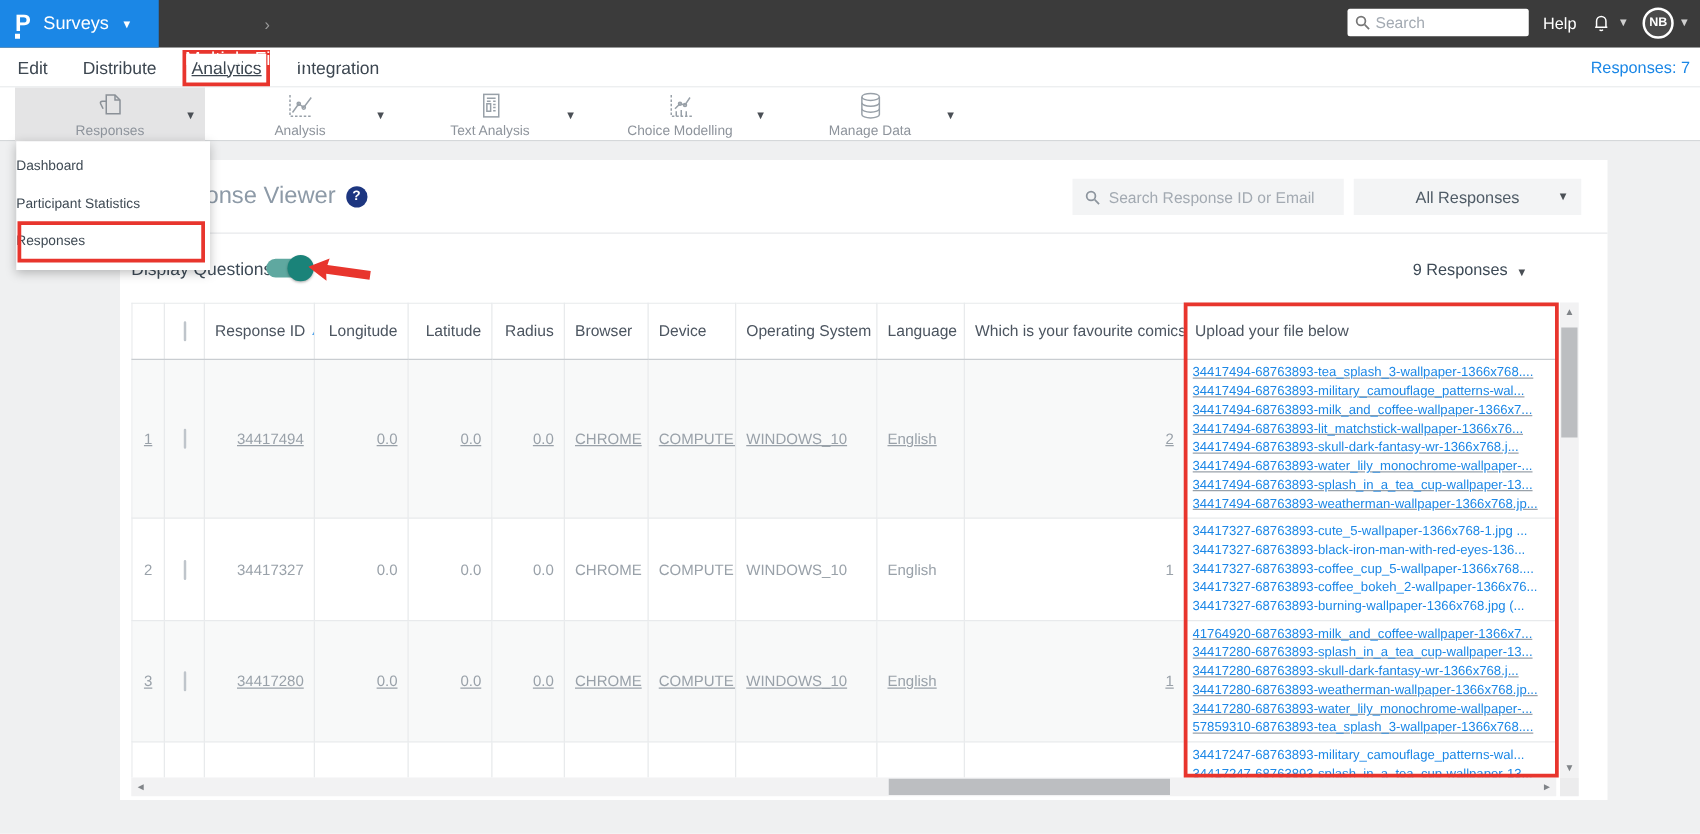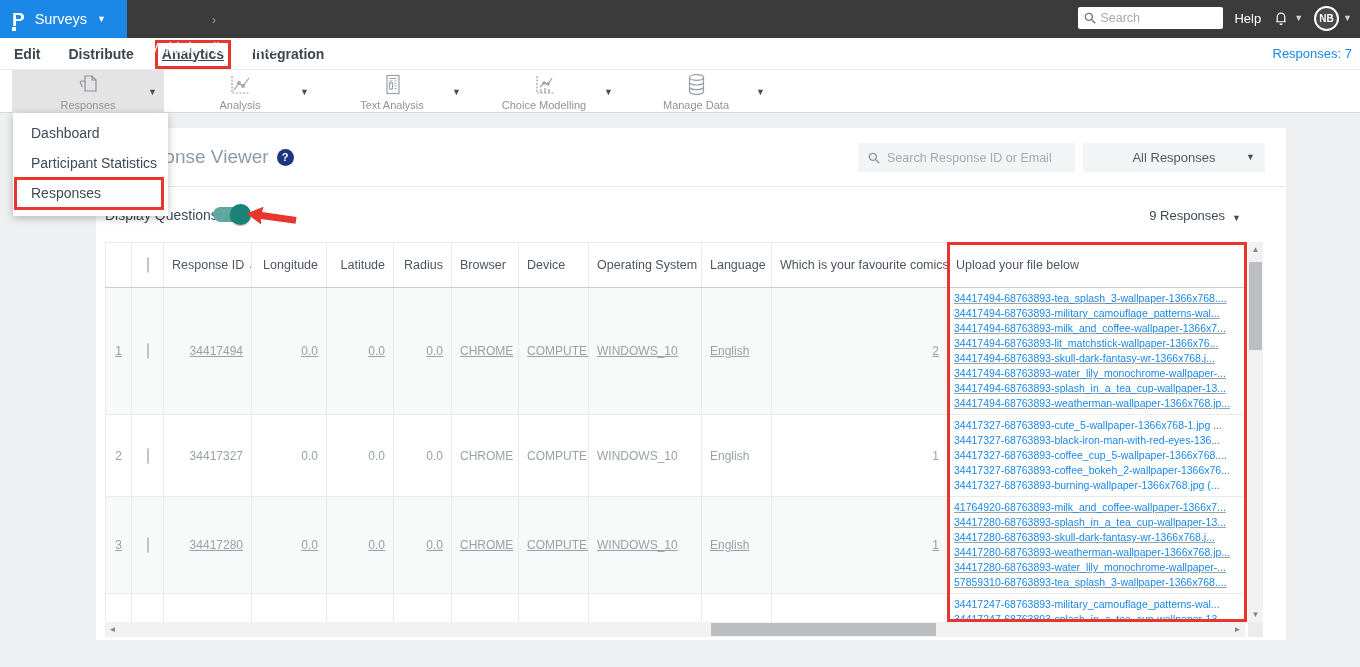--- a/index.html
+++ b/index.html
@@ -23,56 +23,56 @@
   .top-search-wrap { position:relative; }
   .top-search-wrap svg { position:absolute; left:5px; top:4px; }
   .help-label { color:#fff; font-size:13px; cursor:pointer; }
   .bell-wrap { display:flex; align-items:center; gap:4px; cursor:pointer; }
   .bell-wrap .caret, .avatar-wrap .caret { color:#cfcfcf; }
   .avatar-wrap { display:flex; align-items:center; gap:4px; cursor:pointer; }
   .avatar { width:25px; height:25px; border-radius:50%; border:2px solid #fff; background:#4a4a4a; color:#fff; font-size:10px; font-weight:bold; display:flex; align-items:center; justify-content:center; }
 
   
   .nav-row { position:absolute; left:0; top:38px; width:1360px; height:32px; background:#fff; border-bottom:1px solid #e8eaec; display:flex; align-items:center; z-index:9; }
-  .nav-items { display:flex; gap:28px; margin-left:14px; font-size:14px; color:#3c4650;font-weight:bold; }
+  .nav-items { display:flex; gap:28px; margin-left:14px; font-size:14px; color:#3c4650; }
   .nav-item { cursor:pointer; position:relative; padding:2px 0; }
   .nav-item.active { text-decoration:underline; }
   .nav-item .red-box { position:absolute; left:-7px; right:-7px; top:-4px; bottom:-5px; border:3px solid #e8352d; pointer-events:none; }
   .nav-right { position:absolute; right:8px; font-size:13px; color:#1b87e6; }
 
   
   .toolbar { position:absolute; left:0; top:70px; width:1360px; height:43px; background:#fff; border-bottom:1px solid #d5d8da; display:flex; z-index:9; }
   .tb-item { width:152px; height:43px; position:relative; display:flex; flex-direction:column; align-items:center; justify-content:center; gap:2px; cursor:pointer; }
   .tb-item:first-child { margin-left:12px; }
   .tb-item.selected { background:#e4e4e5; }
   .tb-label { font-size:11px; color:#8e949c; }
   .tb-caret { position:absolute; right:7px; top:17px; color:#4a4f55; font-size:9px; }
   .tb-icon svg { display:block; }
 
   
   .dropdown-menu { position:absolute; left:13px; top:113px; width:155px; background:#fff; box-shadow:0 2px 8px rgba(0,0,0,0.25); padding:5px 0 8px 0; z-index:40; }
-  .menu-item { height:30px; display:flex; align-items:center; padding-left:18px; font-size:14px; color:#3f4a54; cursor:pointer; position:relative; }
+  .menu-item { height:30px; display:flex; align-items:center; font-size:11px; color:#3f4a54; cursor:pointer; position:relative; }
   .menu-item .red-box { position:absolute; left:1px; right:4px; top:-1px; bottom:-2px; border:3px solid #e8352d; pointer-events:none; }
 
   
   .card { position:absolute; left:96px; top:128px; width:1190px; height:512px; background:#fff; }
   .page-title { position:absolute; left:24px; top:18px; font-size:19px; font-weight:300; color:#8d9aa7; display:flex; align-items:center; gap:8px; }
   .help-circle { width:17px; height:17px; border-radius:50%; background:#1d3680; color:#fff; font-size:11px; font-weight:bold; display:flex; align-items:center; justify-content:center; cursor:pointer; }
   .rv-search-wrap { position:absolute; left:762px; top:15px; width:217px; height:29px; background:#f3f4f5; display:flex; align-items:center; }
   .rv-search-wrap svg { margin:0 6px 0 9px; }
   .rv-search { flex:1; background:transparent; border:none; outline:none; font-size:12.5px; color:#555; }
   .rv-search::placeholder, .top-search::placeholder { color:#a3aab2; }
   .filter-select { position:absolute; left:987px; top:15px; width:182px; height:29px; background:#f3f4f5; display:flex; align-items:center; justify-content:center; gap:0; font-size:13px; color:#4f5b66; cursor:pointer; }
   .filter-select .caret { position:absolute; right:10px; color:#4a4f55; }
   .card-divider { position:absolute; left:0; top:58px; width:1190px; border-top:1px solid #e7e9eb; }
   .controls-row { position:absolute; left:0; top:74px; width:1190px; height:28px; }
   .dq-label { position:absolute; left:9px; top:5px; font-size:14px; color:#3d4a56; }
   .toggle { position:absolute; left:117px; top:5px; width:36px; height:15px; border-radius:8px; background:#5fa8a0; cursor:pointer; }
   .toggle .knob { position:absolute; right:-2px; top:-3px; width:21px; height:21px; border-radius:50%; background:#1a8379; box-shadow:0 1px 2px rgba(0,0,0,0.3); }
-  .resp-count { position:absolute; right:45px; top:6px; font-size:13px; color:#3d4a56; cursor:pointer; display:flex; align-items:flex-end; gap:7px; }
+  .resp-count { position:absolute; right:64px; top:6px; font-size:13px; color:#3d4a56; cursor:pointer; display:flex; align-items:flex-end; gap:7px; }
   .resp-count .caret { color:#4a4f55; }
 
   
   .table-wrap { position:absolute; left:9px; top:114px; width:1140px; height:380px; overflow:hidden; }
   table { border-collapse:collapse; table-layout:fixed; width:1140px; border:1px solid #dfe2e5; }
   th, td { border:1px solid #e8eaec; overflow:hidden; }
   thead tr { height:45px; }
   th { font-size:12.5px; font-weight:400; color:#4c5560; text-align:left; padding:0 8px; border-bottom:1px solid #c9cdd1; background:#fff; white-space:nowrap; }
   td { font-size:12px; color:#99a1a9; padding:0 8px; white-space:nowrap; }
   tr.shaded td { background:#f8f9f9;text-decoration:underline; }

